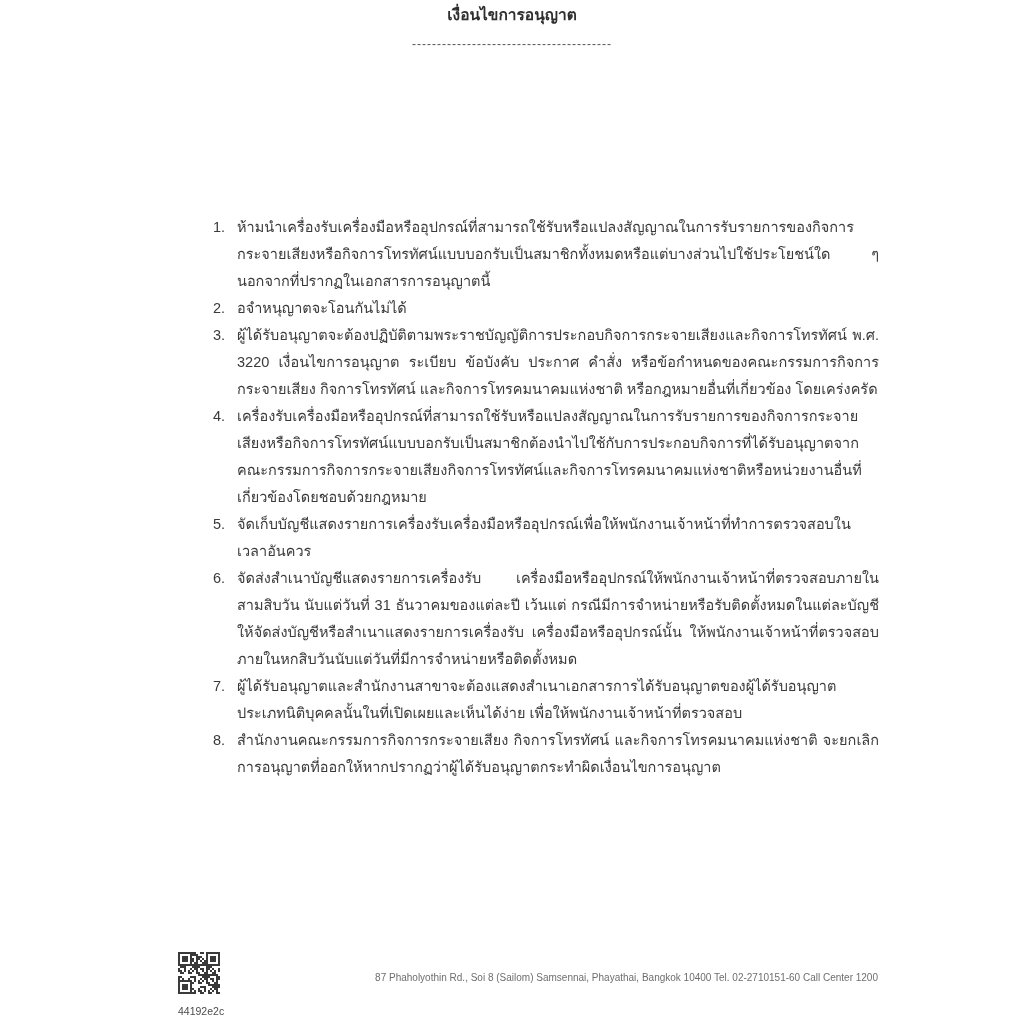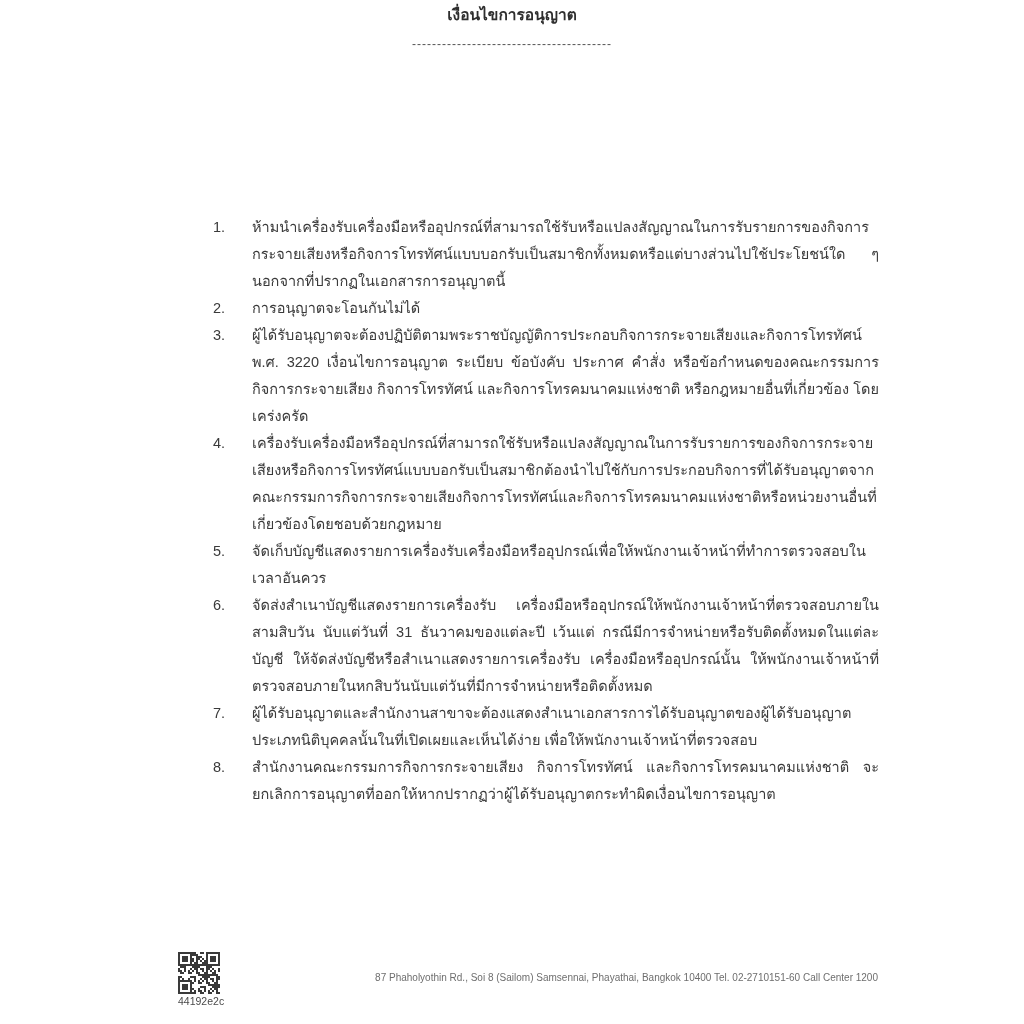--- a/index.html
+++ b/index.html
@@ -46,38 +46,37 @@
     font-size: 14.5px;
     line-height: 27px;
   }
   .condition-number {
     flex: 0 0 24px;
     text-align: left;
   }
   .condition-text {
     flex: 1;
     text-align: justify;
-    margin-left: 15px;
   }
   .qr-block {
     position: absolute;
     left: 178px;
     top: 952px;
     width: 60px;
     text-align: left;
   }
   .qr-svg {
     display: block;
     width: 42px;
     height: 42px;
   }
   .qr-caption {
     font-size: 10.5px;
     color: #4a4a4a;
-    margin-top: 1px;
+    margin-top: 11px;
     line-height: 12px;
   }
   .address-block {
     position: absolute;
     right: 146px;
     top: 968px;
     text-align: right;
   }
   .address-line-th {
     font-size: 11px;
@@ -102,21 +101,21 @@
     <div class="separator">----------------------------------------</div>
   </div>
 
   <div class="conditions">
     <div class="condition-item">
       <span class="condition-number">1.</span>
       <span class="condition-text">ห้ามนำเครื่องรับเครื่องมือหรืออุปกรณ์ที่สามารถใช้รับหรือแปลงสัญญาณในการรับรายการของกิจการกระจายเสียงหรือกิจการโทรทัศน์แบบบอกรับเป็นสมาชิกทั้งหมดหรือแต่บางส่วนไปใช้ประโยชน์ใด ๆ นอกจากที่ปรากฏในเอกสารการอนุญาตนี้</span>
     </div>
     <div class="condition-item">
       <span class="condition-number">2.</span>
-      <span class="condition-text">การอนุญาตจะโอนกันไม่ได้</span>
+      <span class="condition-text">อจำหนุญาตจะโอนกันไม่ได้</span>
     </div>
     <div class="condition-item">
       <span class="condition-number">3.</span>
       <span class="condition-text">ผู้ได้รับอนุญาตจะต้องปฏิบัติตามพระราชบัญญัติการประกอบกิจการกระจายเสียงและกิจการโทรทัศน์ พ.ศ. 3220 เงื่อนไขการอนุญาต ระเบียบ ข้อบังคับ ประกาศ คำสั่ง หรือข้อกำหนดของคณะกรรมการกิจการกระจายเสียง กิจการโทรทัศน์ และกิจการโทรคมนาคมแห่งชาติ หรือกฎหมายอื่นที่เกี่ยวข้อง โดยเคร่งครัด</span>
     </div>
     <div class="condition-item">
       <span class="condition-number">4.</span>
       <span class="condition-text">เครื่องรับเครื่องมือหรืออุปกรณ์ที่สามารถใช้รับหรือแปลงสัญญาณในการรับรายการของกิจการกระจายเสียงหรือกิจการโทรทัศน์แบบบอกรับเป็นสมาชิกต้องนำไปใช้กับการประกอบกิจการที่ได้รับอนุญาตจากคณะกรรมการกิจการกระจายเสียงกิจการโทรทัศน์และกิจการโทรคมนาคมแห่งชาติหรือหน่วยงานอื่นที่เกี่ยวข้องโดยชอบด้วยกฎหมาย</span>
     </div>
     <div class="condition-item">

